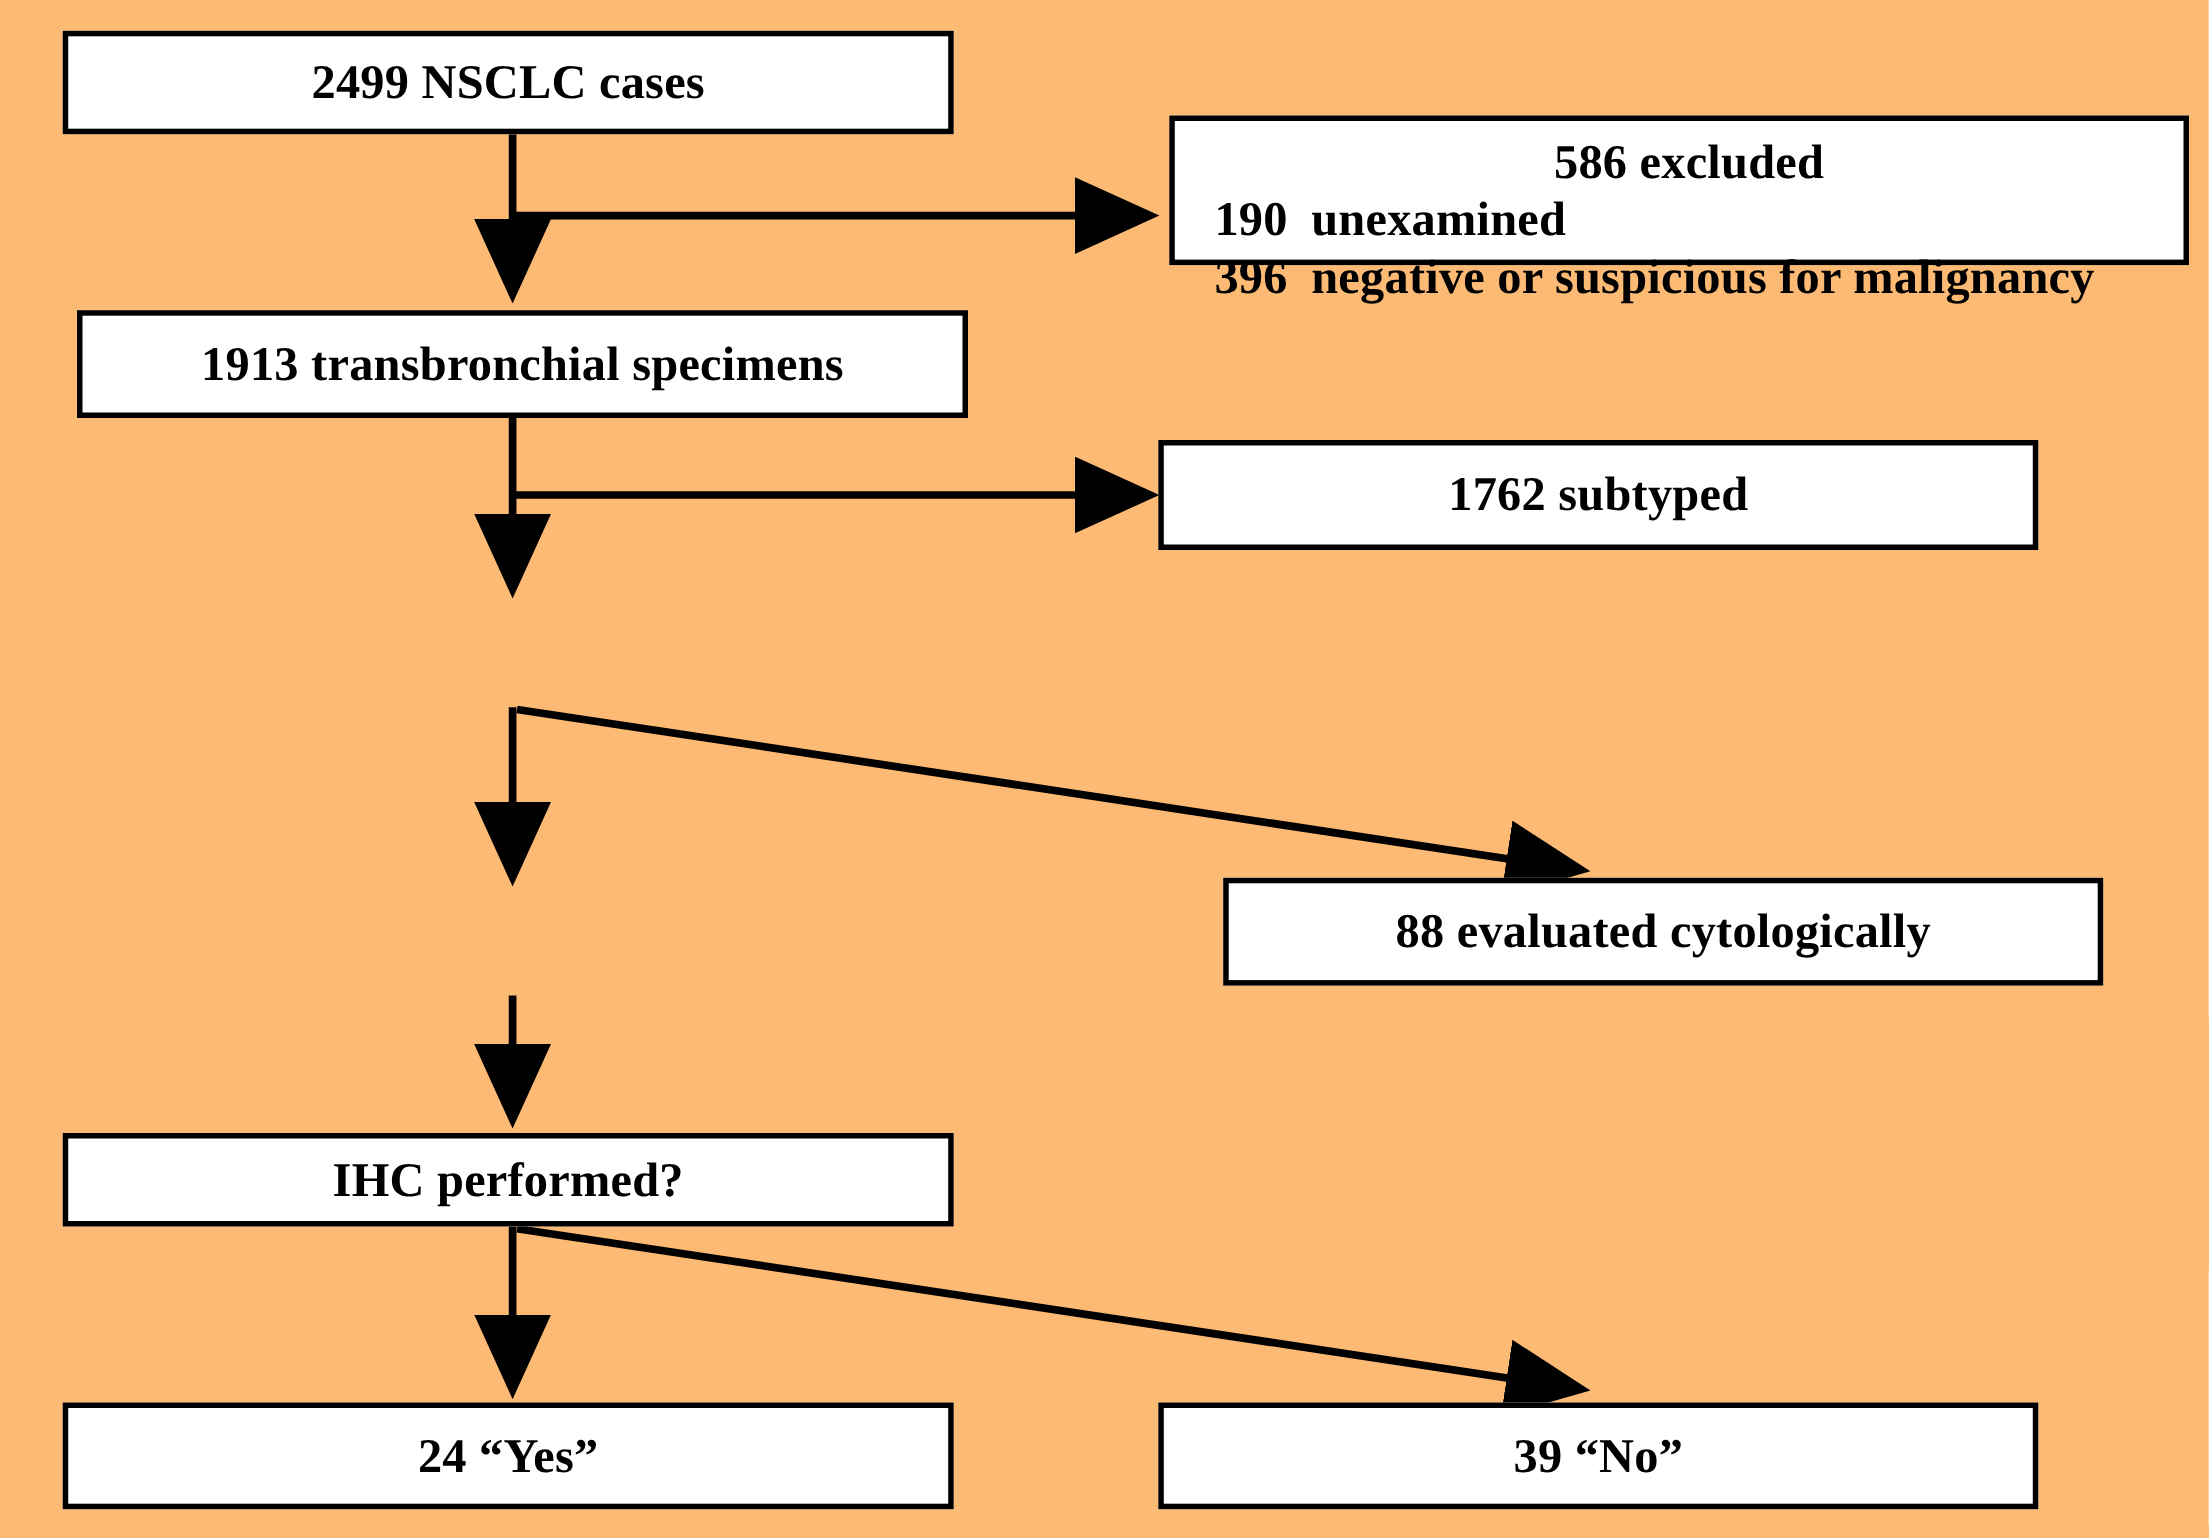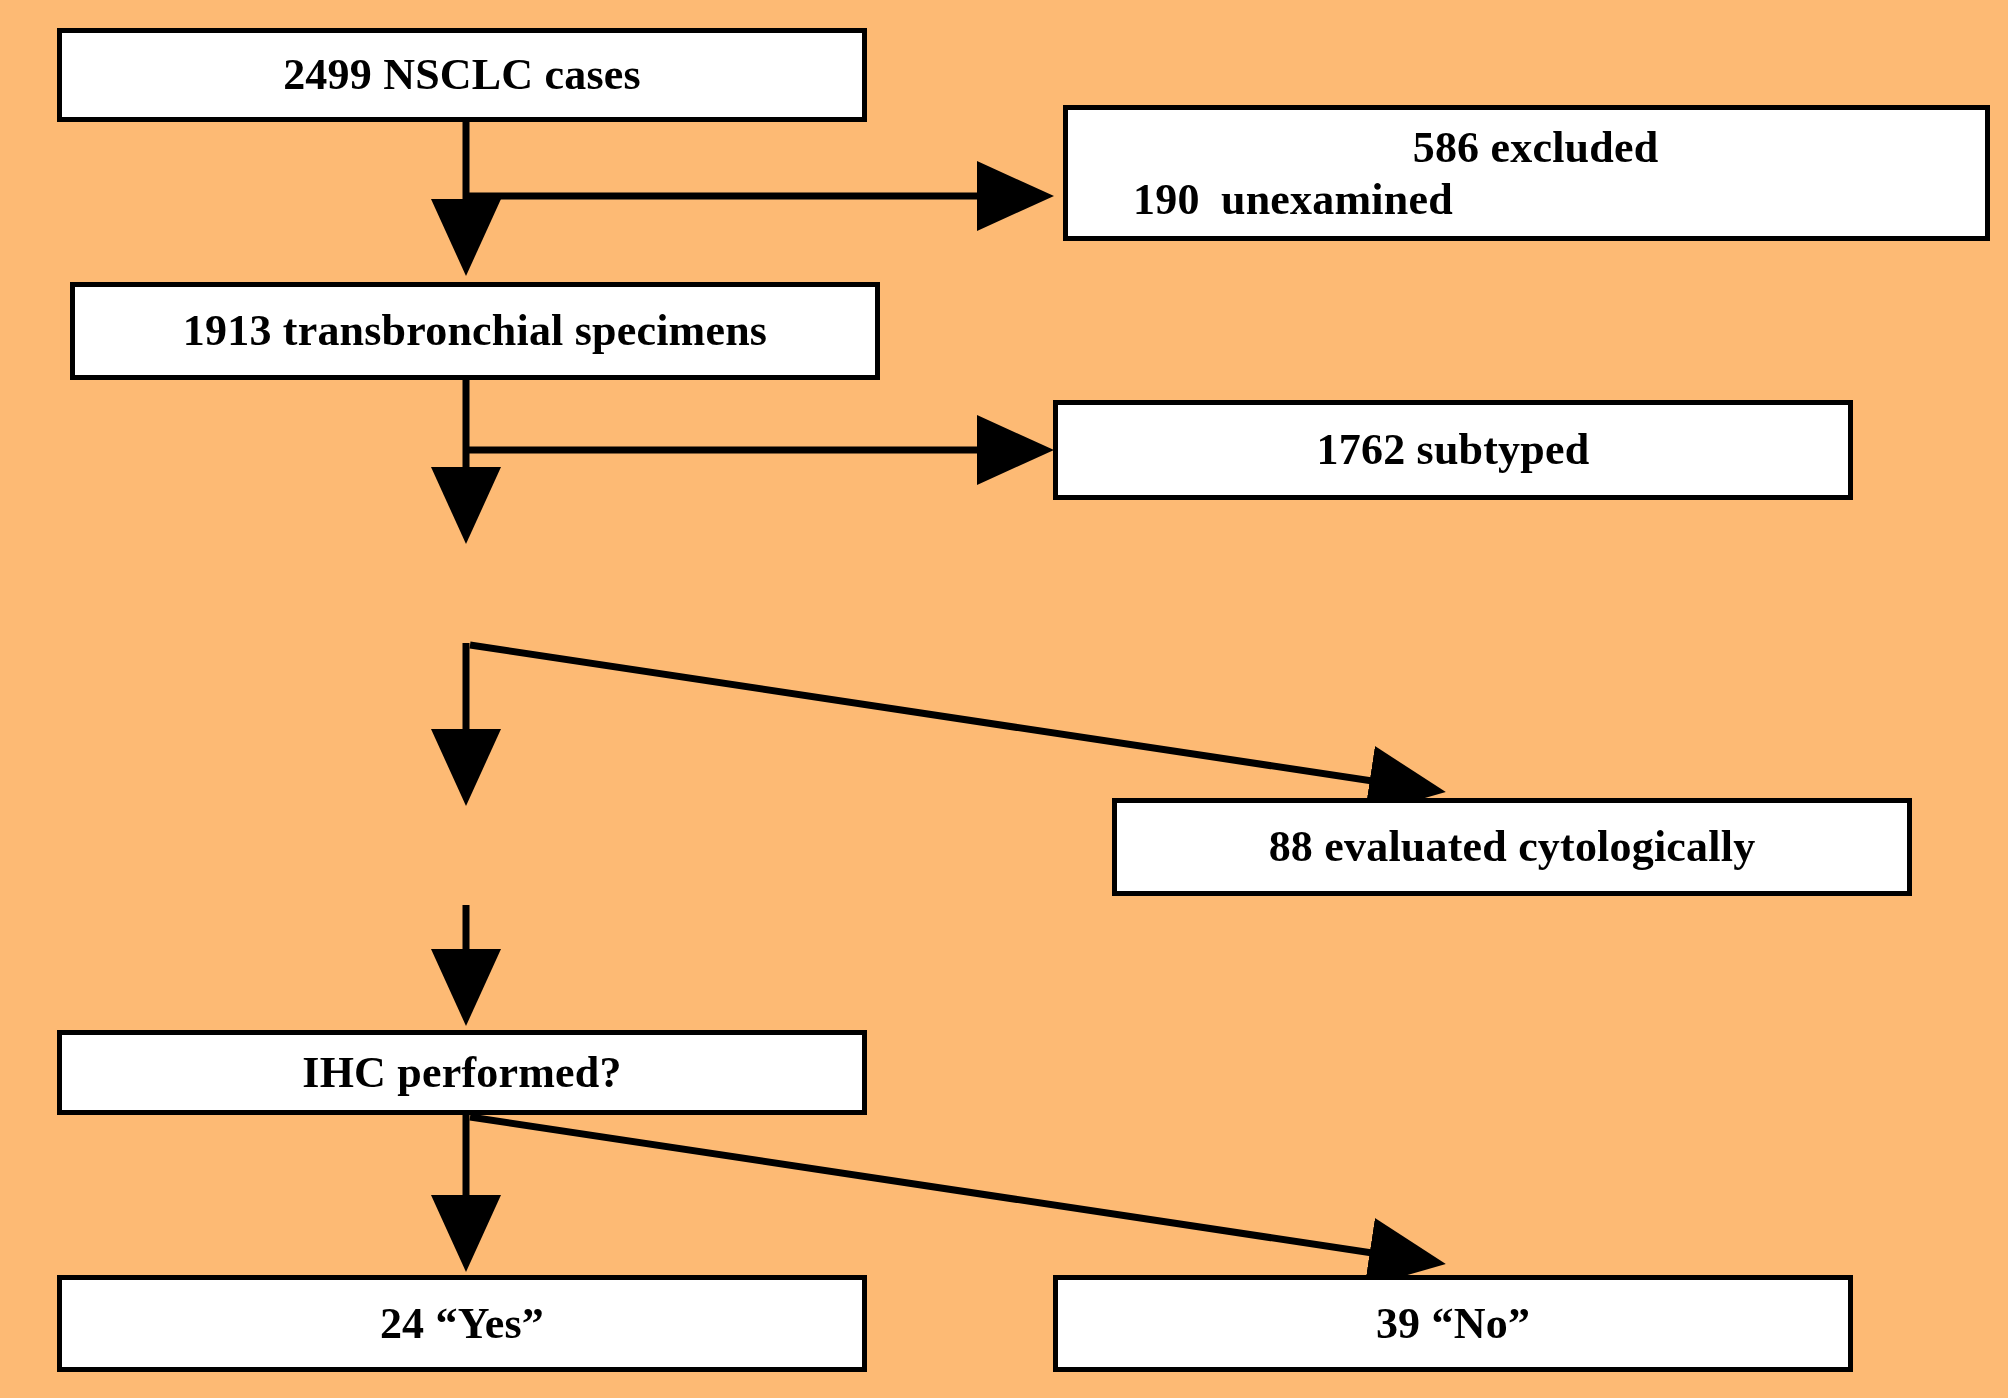--- a/index.html
+++ b/index.html
@@ -38,21 +38,20 @@
     text-align: left;
     padding: 12px 18px 10px 36px;
   }
   .node-multiline .line-centered {
     text-align: center;
     white-space: nowrap;
   }
   .node-multiline .line-left {
     text-align: left;
     white-space: nowrap;
-    margin-left: 29px;
   }
   .node-multiline .num {
     display: inline-block;
     min-width: 88px;
   }
   svg.edges {
     position: absolute;
     left: 0;
     top: 0;
     width: 2008px;
@@ -109,20 +108,23 @@
     </g>
   </svg>
 
   <div class="node" style="left:57px; top:28px; width:810px; height:94px;">2499 NSCLC cases</div>
 
   <div class="node node-multiline" style="left:1063px; top:105px; width:927px; height:136px;">
     <div class="line-centered">586  excluded</div>
     <div class="line-left">
       <span class="num">190</span><span>unexamined</span>
     </div>
+    <div class="line-left">
+      <span class="num">396</span><span>negative or suspicious for malignancy</span>
+    </div>
   </div>
 
   <div class="node" style="left:57px; top:282px; width:810px; height:98px;margin-left:13px;">1913 transbronchial specimens</div>
 
   <div class="node" style="left:1053px; top:400px; width:800px; height:100px;">1762 subtyped</div>
 
 
 
   <div class="node" style="left:1112px; top:798px; width:800px; height:98px;">88 evaluated cytologically</div>
 

